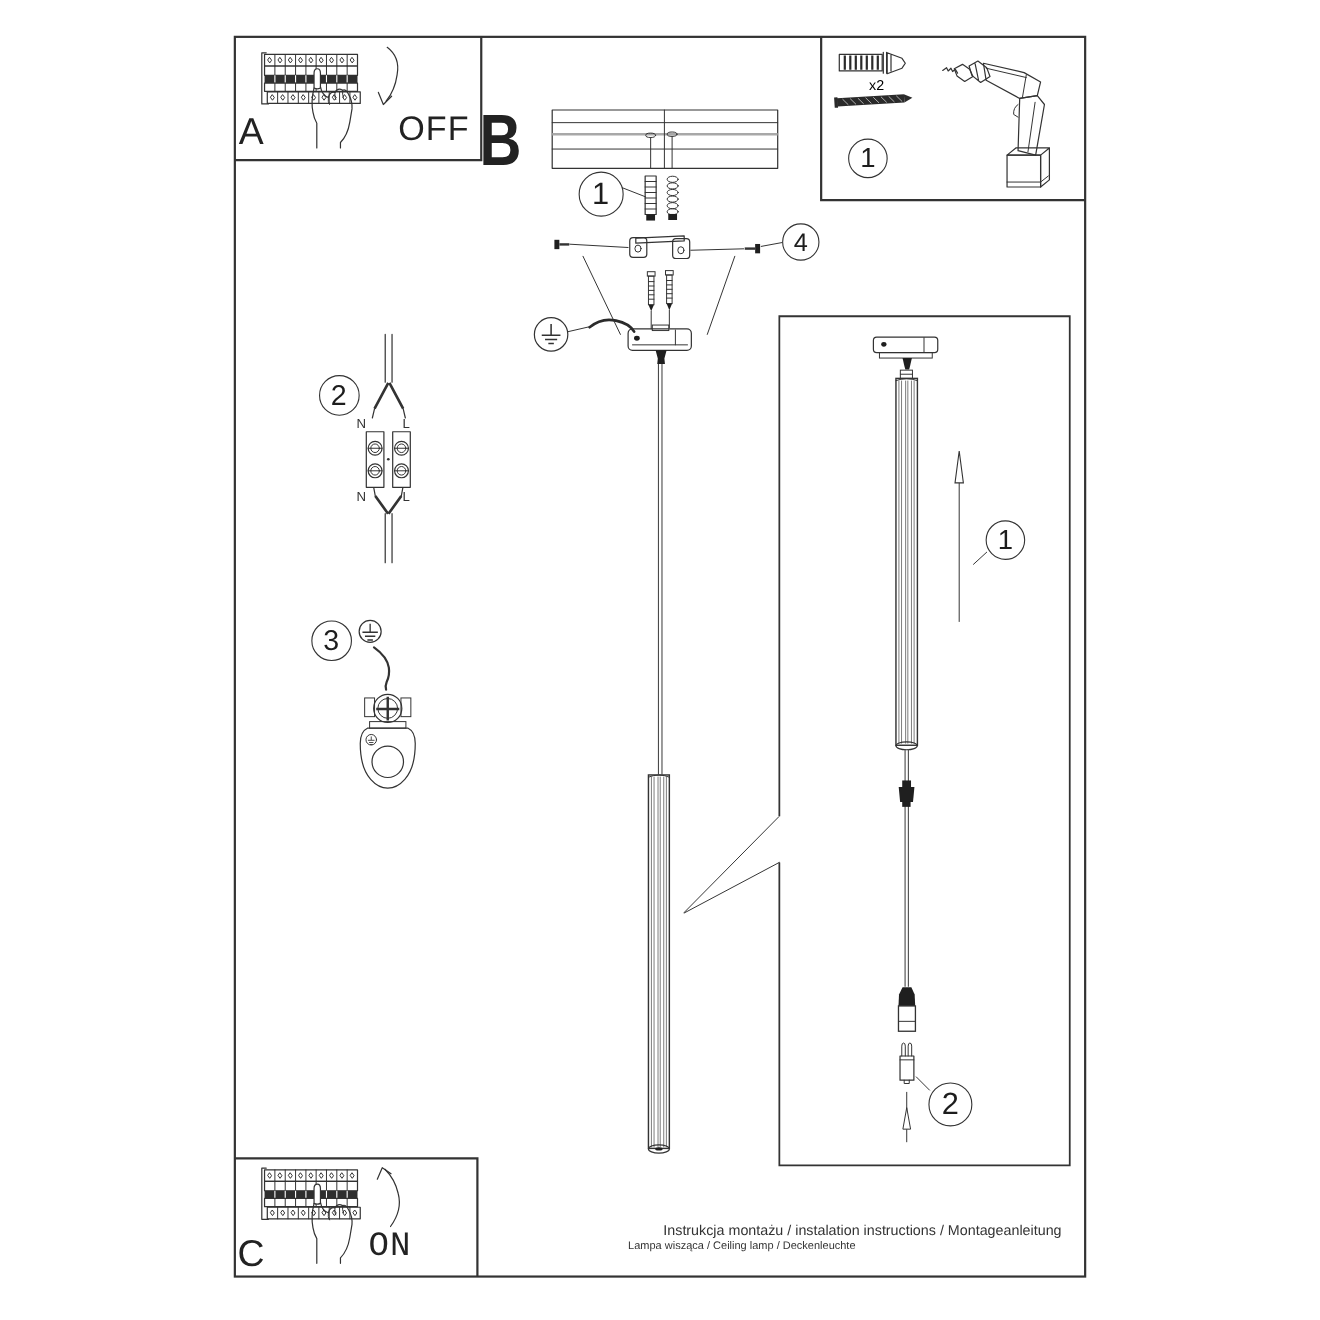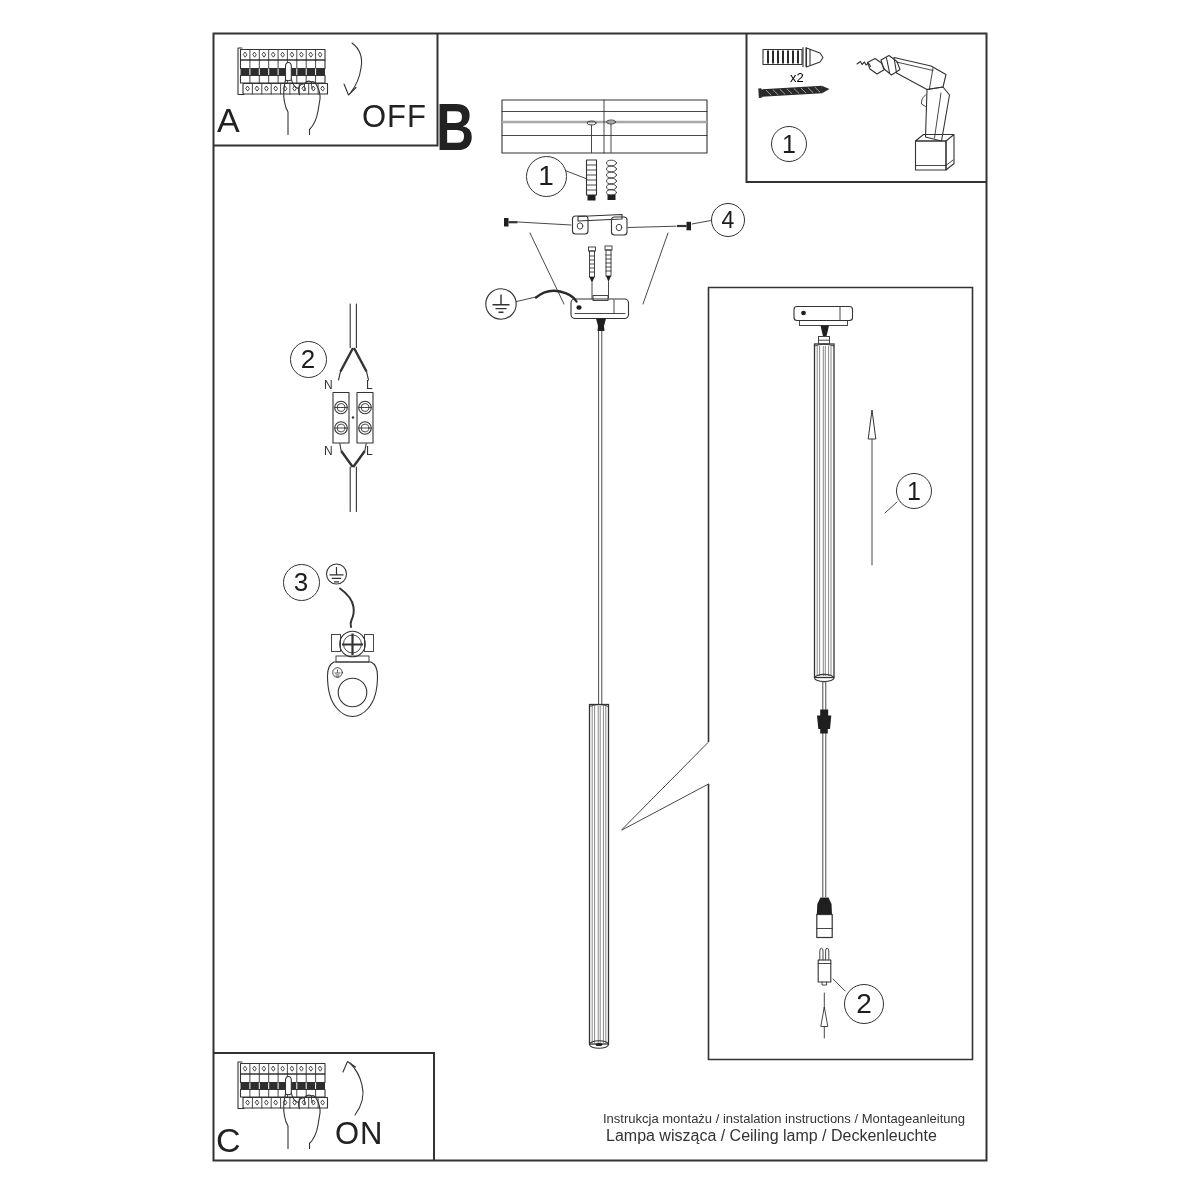--- a/index.html
+++ b/index.html
@@ -271,32 +271,32 @@
     <circle cx="352.5" cy="692.5" r="14.3" class="ln"></circle>
     <circle cx="337.5" cy="672.5" r="4.8" class="ln08"></circle>
     <path d="M337.5,669.5 V672.7 M334.5,673 H340.5 M335.5,675 H339.5 M336.3,676.8 H338.7" stroke="#333" stroke-width="0.8" fill="none"></path>
   </g>
 </svg>
 
 <div class="lbl" style="left:217px;top:103px;font-size:34px;">A</div>
 <div class="lbl" style="left:331px;top:101px;font-size:31px;letter-spacing:1px;margin-left:31px;">OFF</div>
 <div class="lbl" style="left:436px;top:94px;font-size:66px;font-weight:700;transform:scaleX(.8);transform-origin:left top;">B</div>
 <div class="lbl" style="left:216px;top:1123px;font-size:34px;">C</div>
-<div class="lbl" style="left:335px;top:1118px;font-size:31px;letter-spacing:1px;">ON</div>
+<div class="lbl" style="left:335px;top:1118px;font-size:31px;letter-spacing:1px;font-family:Liberation Mono, monospace;">ON</div>
 <div class="lbl" style="left:790px;top:71px;font-size:13px;color:#000000;">x2</div>
 
 <div class="lbl" style="left:324px;top:379px;font-size:12px;color:#333;">N</div>
 <div class="lbl" style="left:366px;top:379px;font-size:12px;color:#333;">L</div>
 <div class="lbl" style="left:324px;top:445px;font-size:12px;color:#333;">N</div>
 <div class="lbl" style="left:366px;top:445px;font-size:12px;color:#333;">L</div>
 
 <div class="badge" style="left:771px;top:126px;width:34px;height:34px;font-size:25px;">1</div>
 <div class="badge" style="left:525.5px;top:155.5px;width:39px;height:39px;font-size:28px;">1</div>
 <div class="badge" style="left:711px;top:203px;width:32px;height:32px;font-size:23px;">4</div>
 <div class="badge" style="left:289.5px;top:340.5px;width:35px;height:35px;font-size:26px;">2</div>
 <div class="badge" style="left:282.5px;top:563.5px;width:35px;height:35px;font-size:26px;">3</div>
 <div class="badge" style="left:896px;top:473px;width:34px;height:34px;font-size:25px;">1</div>
 <div class="badge" style="left:844px;top:984px;width:38px;height:38px;font-size:28px;">2</div>
 
 <div class="lbl" style="left:603px;top:1112px;font-size:13px;color:#333;">Instrukcja montażu / instalation instructions / Montageanleitung</div>
-<div class="lbl" style="left:606px;top:1127.5px;font-size:16px;color:#333;">Lampa wisząca / Ceiling lamp / Deckenleuchte</div>
+<div class="lbl" style="left:571px;top:1127.5px;font-size:10px;color:#333;">Lampa wisząca / Ceiling lamp / Deckenleuchte</div>
 
 </div>
 
 </body></html>

